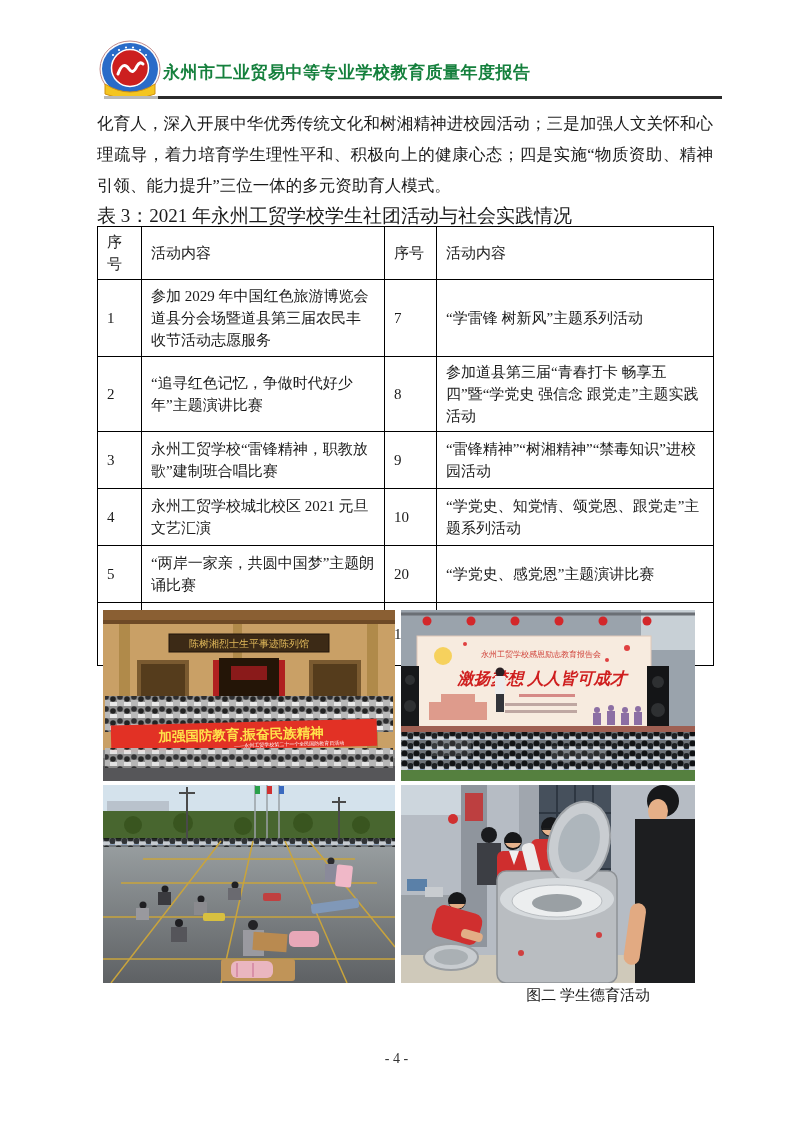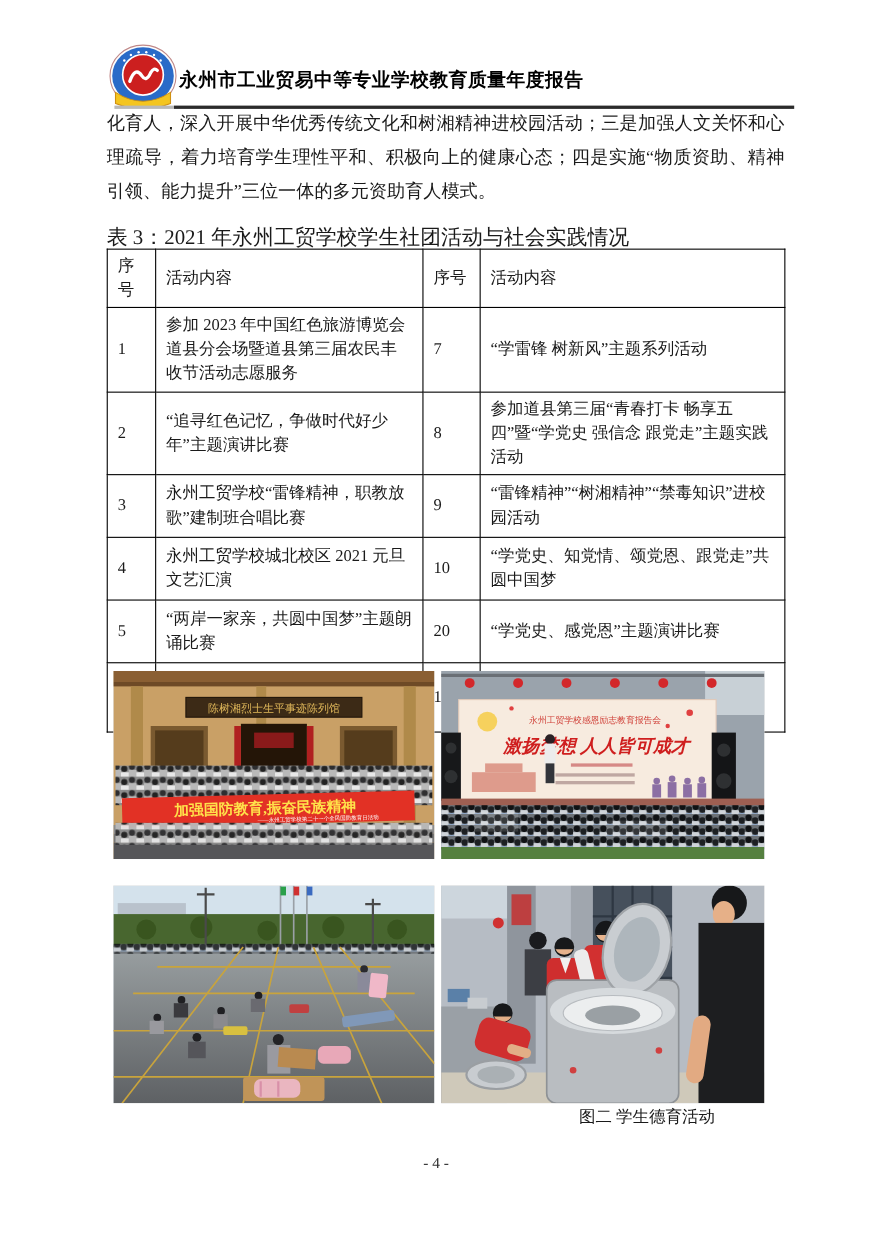--- a/index.html
+++ b/index.html
@@ -3,39 +3,39 @@
 <meta charset="utf-8">
 <style>
   html,body{margin:0;padding:0;background:#e8e8e8;}
   .page{
     position:relative;width:793px;height:1122px;margin:0 auto;background:#ffffff;
     font-family:"Liberation Serif","DejaVu Serif",serif;color:#1a1a1a;overflow:hidden;
   }
   
   .header{position:absolute;top:40px;left:99px;display:flex;align-items:center;}
   .logo{width:62px;height:58px;flex:0 0 auto;}
-  .title{margin:0 0 0 2px;font-size:17px;font-weight:bold;color:#000000;letter-spacing:0.5px;padding-top:6px;}
+  .title{margin:0 0 0 2px;font-size:17px;font-weight:bold;color:#15803d;letter-spacing:0.5px;padding-top:6px;}
   .header-rule{position:absolute;top:96px;left:104px;width:618px;height:2.5px;
     background:linear-gradient(to right,#b9b9b9 0,#b9b9b9 54px,#2b2b2b 54px);}
   
-  .para{position:absolute;top:96px;left:97px;width:616px;font-size:16.5px;line-height:31px;
+  .para{position:absolute;top:108px;left:97px;width:616px;font-size:16.5px;line-height:31px;
     text-align:justify;margin:0;}
   .tcap{position:absolute;top:203px;left:97px;width:616px;font-size:19px;}
   
   .tblwrap{position:absolute;top:226px;left:97px;width:616px;}
   table{width:100%;border-collapse:collapse;table-layout:fixed;font-size:15px;}
   th,td{border:1px solid #000;padding:4px 9px;vertical-align:middle;text-align:left;
     font-weight:normal;line-height:22px;}
   thead th{height:26px;}
   .rA td{height:68px;}
   .rB td{height:48px;}
   .rC td{height:54px;}
   
   .figure{position:absolute;top:610px;left:103px;width:592px;margin:0;}
-  .photo-grid{display:grid;grid-template-columns:292px 294px;grid-template-rows:171px 198px;gap:24px 6px;}
+  .photo-grid{display:grid;grid-template-columns:292px 294px;grid-template-rows:171px 198px;gap:4px 6px;}
   .photo{overflow:hidden;background:#ddd;}
   .photo svg{display:block;width:100%;height:100%;}
   .figcap{font-size:15px;text-align:right;margin-top:3px;transform:translateX(-45px);}
   
   .footer{position:absolute;top:1051px;left:0;width:793px;text-align:center;font-size:14px;color:#333;}
   .hiddefs{position:absolute;width:0;height:0;}
 </style>
 </head>
 <body>
 
@@ -100,41 +100,41 @@
         <tr>
           <th>序号</th>
           <th>活动内容</th>
           <th>序号</th>
           <th>活动内容</th>
         </tr>
       </thead>
       <tbody>
         <tr class="rA">
           <td>1</td>
-          <td>参加 2023 年中国红色旅游博览会道县分会场暨道县第三届农民丰收节活动志愿服务</td>
+          <td>参加 2029 年中国红色旅游博览会道县分会场暨道县第三届农民丰收节活动志愿服务</td>
           <td>7</td>
           <td>“学雷锋 树新风”主题系列活动</td>
         </tr>
         <tr class="rB">
           <td>2</td>
           <td>“追寻红色记忆，争做时代好少年”主题演讲比赛</td>
           <td>8</td>
           <td>参加道县第三届“青春打卡 畅享五四”暨“学党史 强信念 跟党走”主题实践活动</td>
         </tr>
         <tr class="rB">
           <td>3</td>
           <td>永州工贸学校“雷锋精神，职教放歌”建制班合唱比赛</td>
           <td>9</td>
           <td>“雷锋精神”“树湘精神”“禁毒知识”进校园活动</td>
         </tr>
         <tr class="rB">
           <td>4</td>
           <td>永州工贸学校城北校区 2021 元旦文艺汇演</td>
           <td>10</td>
-          <td>“学党史、知党情、颂党恩、跟党走”共圆中国梦</td>
+          <td>“学党史、知党情、颂党恩、跟党走”主题系列活动</td>
         </tr>
         <tr class="rB">
           <td>5</td>
           <td>“两岸一家亲，共圆中国梦”主题朗诵比赛</td>
           <td>20</td>
           <td>“学党史、感党恩”主题演讲比赛</td>
         </tr>
         <tr class="rC">
           <td>6</td>
           <td>“我和我心中的党”  主题征文活动</td>

